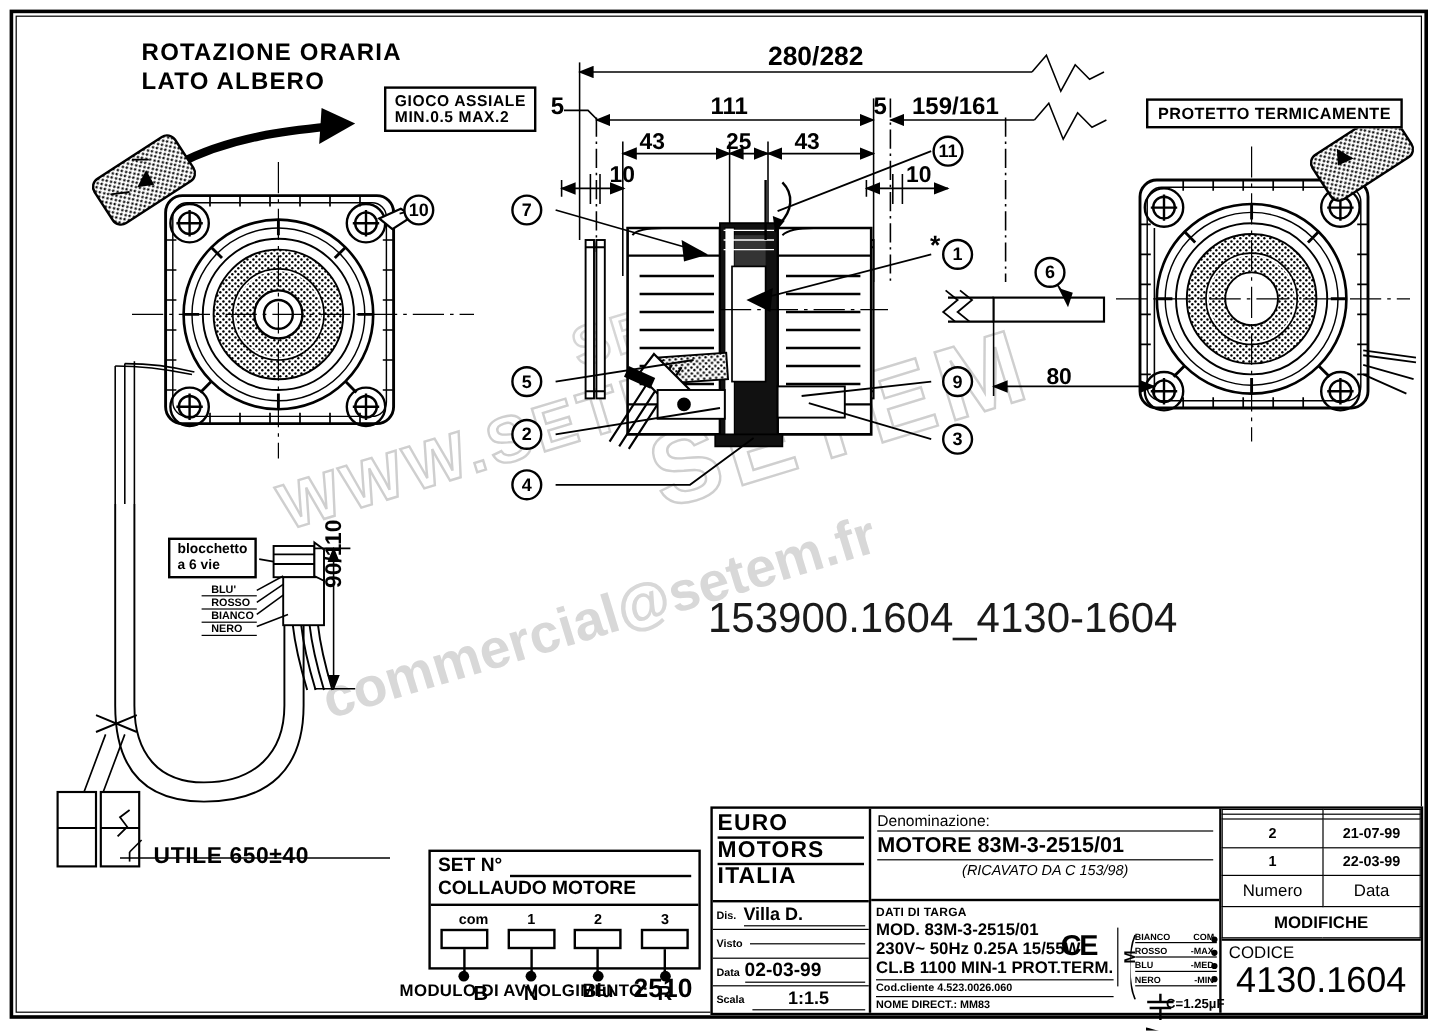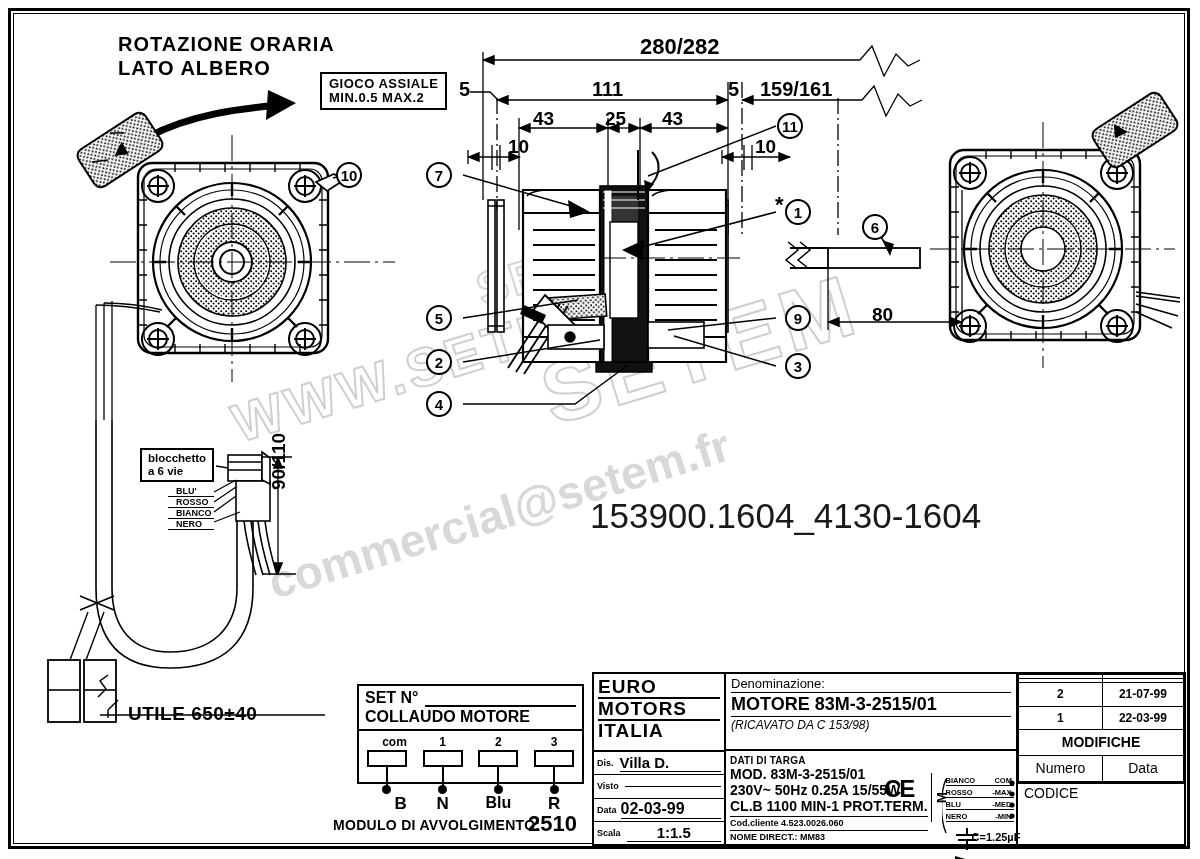--- a/index.html
+++ b/index.html
@@ -360,20 +360,23 @@
   </svg>
 
   <div class="t bold" style="left:118px;top:33px;font-size:20px;letter-spacing:1px;">ROTAZIONE ORARIA</div>
   <div class="t bold" style="left:118px;top:57px;font-size:20px;letter-spacing:1px;">LATO ALBERO</div>
 
   <div class="abs" style="left:320px;top:72px;border:2px solid #000;background:#fff;padding:3px 7px;line-height:14px;">
     <div class="t bold" style="position:static;font-size:13px;letter-spacing:.5px;">GIOCO ASSIALE</div>
     <div class="t bold" style="position:static;font-size:13px;letter-spacing:.5px;">MIN.0.5 MAX.2</div>
   </div>
 
+  <div class="abs" style="left:955px;top:82px;border:2px solid #000;background:#fff;padding:3px 8px;">
+    <div class="t bold" style="position:static;font-size:13.5px;letter-spacing:.4px;">PROTETTO TERMICAMENTE</div>
+  </div>
 
   <div class="t bold" style="left:640px;top:34px;font-size:22px;">280/282</div>
   <div class="t bold" style="left:592px;top:78px;font-size:20px;">111</div>
   <div class="t bold" style="left:459px;top:78px;font-size:20px;">5</div>
   <div class="t bold" style="left:728px;top:78px;font-size:20px;">5</div>
   <div class="t bold" style="left:760px;top:78px;font-size:20px;">159/161</div>
   <div class="t bold" style="left:533px;top:108px;font-size:19px;">43</div>
   <div class="t bold" style="left:605px;top:108px;font-size:19px;">25</div>
   <div class="t bold" style="left:662px;top:108px;font-size:19px;">43</div>
   <div class="t bold" style="left:508px;top:136px;font-size:19px;">10</div>
@@ -404,21 +407,21 @@
     <div class="wirelbl">ROSSO</div>
     <div class="wirelbl">BIANCO</div>
     <div class="wirelbl">NERO</div>
   </div>
 
   <div class="t bold" style="left:128px;top:703px;font-size:19px;letter-spacing:.5px;">UTILE  650±40</div>
 
   <div class="t" style="left:580px;top:496px;font-size:35px;color:#1a1a1a;margin-left:10px;">153900.1604_4130-1604</div>
 
 
-  <div class="setbox" style="left:357px;top:684px;width:227px;height:100px;">
+  <div class="setbox" style="left:357px;top:708px;width:227px;height:100px;">
     <div style="padding:3px 6px 0 6px;">
       <div style="display:flex;align-items:flex-end;">
         <div class="t bold" style="position:static;font-size:16px;">SET N°</div>
         <div class="t" style="position:static;flex:1;border-bottom:2px solid #000;height:14px;margin-left:6px;"></div>
       </div>
       <div class="t bold" style="position:static;font-size:16px;margin-top:1px;">COLLAUDO MOTORE</div>
     </div>
     <div style="border-top:2.5px solid #000;margin-top:3px;height:96px;display:flex;justify-content:space-around;padding-top:4px;">
       <div style="text-align:right;">
         <div class="t bold" style="position:static;font-size:12px;">com</div>
@@ -479,21 +482,21 @@
           <span class="t small bold" style="position:static;">Scala</span>
           <span class="t bold" style="position:static;font-size:15px;margin-left:6px;border-bottom:1.5px solid #000;flex:1;text-align:center;">1:1.5</span>
         </div>
       </div>
     </div>
 
     <div style="width:290px;border-right:2px solid #000;display:flex;flex-direction:column;">
       <div style="height:73px;border-bottom:2px solid #000;padding:2px 5px 0;">
         <div class="t" style="position:static;font-size:13px;border-bottom:1.5px solid #000;padding-bottom:1px;">Denominazione:</div>
         <div class="t bold" style="position:static;font-size:18px;border-bottom:1.5px solid #000;padding:1px 0;">MOTORE  83M-3-2515/01</div>
-        <div class="t" style="position:static;font-size:12px;font-style:italic;padding-top:1px;">(RICAVATO DA C 153/98)</div>
+        <div class="t" style="position:static;font-size:12px;font-style:italic;padding-top:1px;text-align:center;">(RICAVATO DA C 153/98)</div>
       </div>
       <div style="flex:1;display:flex;align-items:center;">
 
         <div style="flex:1;padding:2px 3px 0 4px;position:relative;">
           <div class="t bold" style="position:static;font-size:10px;letter-spacing:.2px;">DATI DI TARGA</div>
           <div class="t bold" style="position:static;font-size:14px;line-height:16px;">MOD.  83M-3-2515/01</div>
           <div class="t bold" style="position:static;font-size:14px;line-height:16px;">230V~  50Hz   0.25A  15/55W</div>
           <div class="t bold" style="position:static;font-size:14px;line-height:16px;">CL.B 1100  MIN-1 PROT.TERM.</div>
           <div class="t bold" style="left:158px;top:22px;font-size:24px;letter-spacing:-2px;">CE</div>
           <div style="border-top:1.5px solid #000;margin-top:2px;padding-top:1px;">
@@ -559,28 +562,29 @@
             </tr>
             <tr>
               <td>2</td>
               <td>21-07-99</td>
             </tr>
             <tr>
               <td>1</td>
               <td>22-03-99</td>
             </tr>
             <tr>
-              <td colspan="2" style="font-size:14px;">MODIFICHE</td>
-            </tr>
-            <tr>
               <td style="font-size:14px;font-weight:normal;">Numero</td>
               <td style="font-size:14px;font-weight:normal;">Data</td>
             </tr>
+            <tr>
+              <td colspan="2" style="font-size:14px;">MODIFICHE</td>
+            </tr>
           </tbody>
         </table>
       </div>
       <div style="flex:1;padding:1px 6px;">
         <div class="t" style="position:static;font-size:14px;">CODICE</div>
+        <div class="t" style="position:static;font-size:30px;text-align:center;line-height:34px;">4130.1604</div>
       </div>
     </div>
   </div>
 
 </div>
 
 </body></html>

